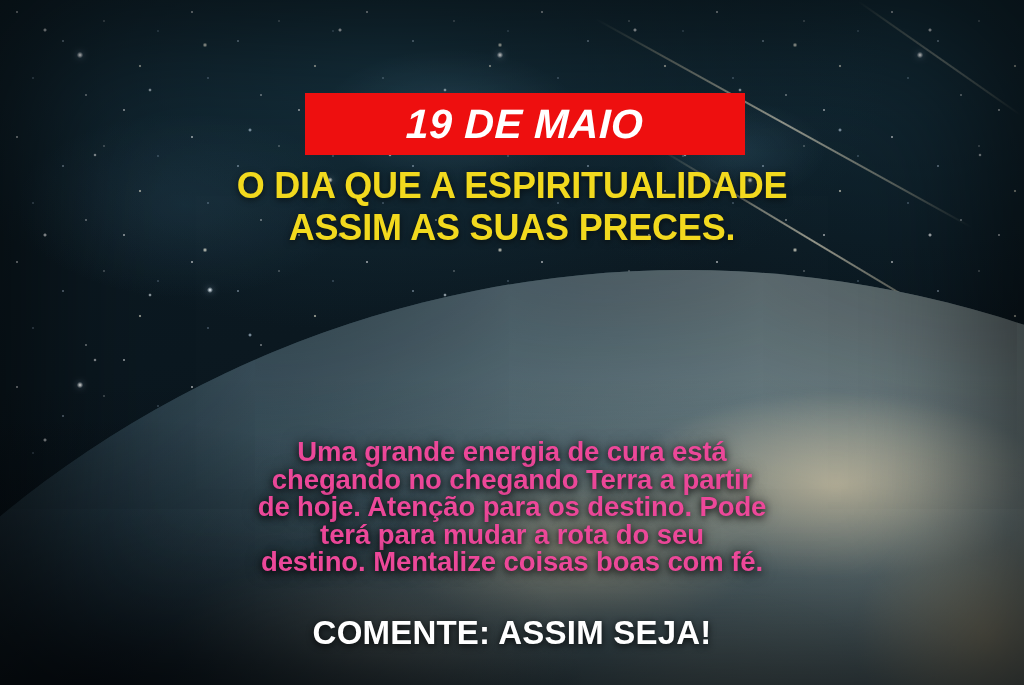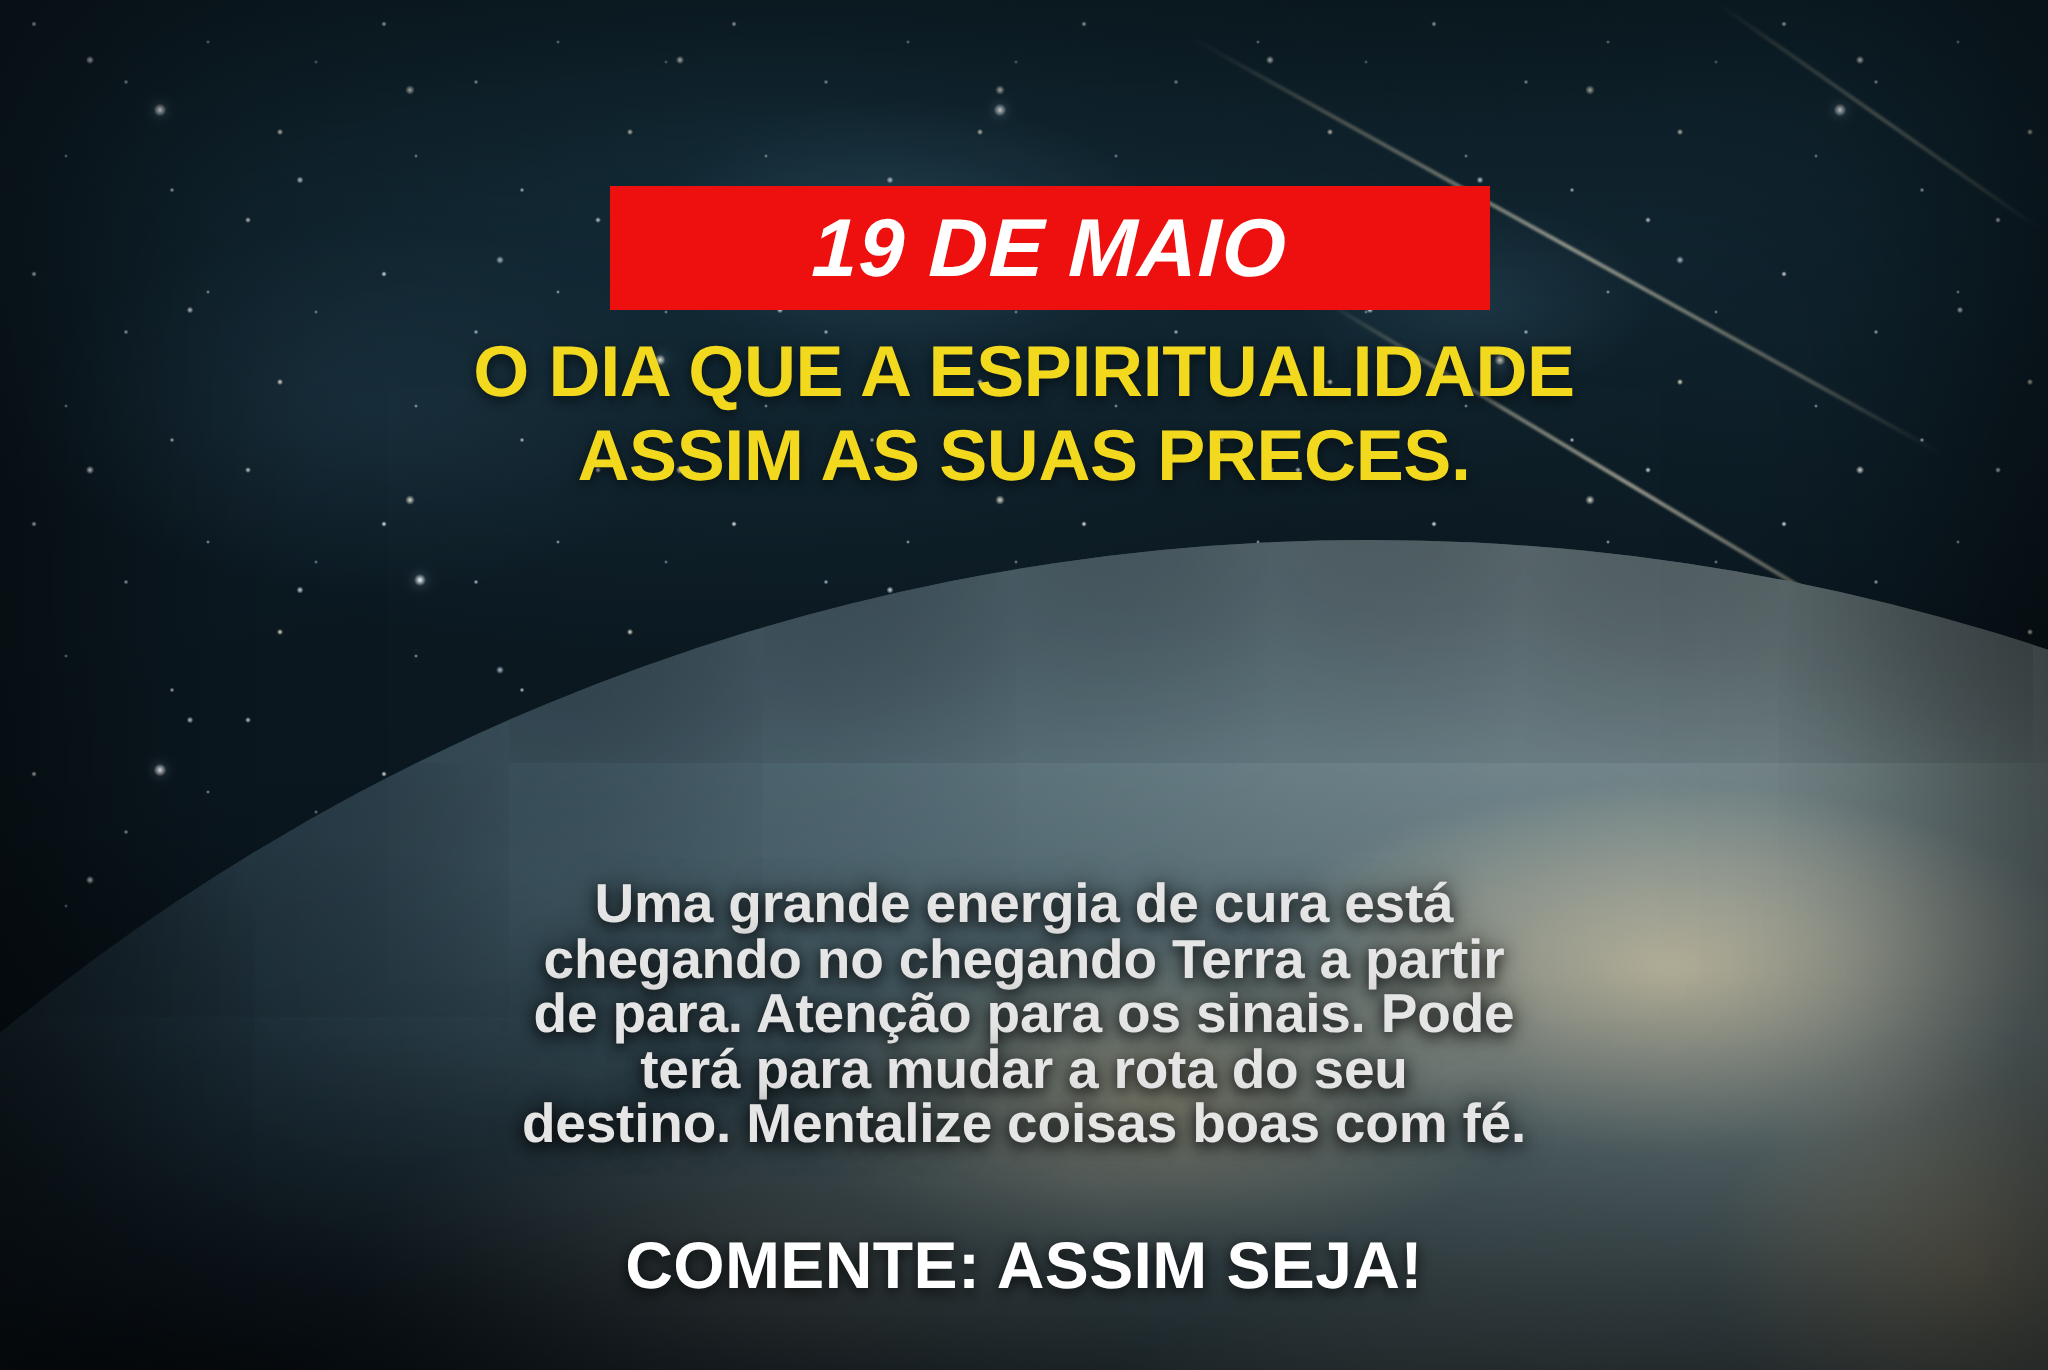--- a/index.html
+++ b/index.html
@@ -250,21 +250,21 @@
     text-shadow: 0 2px 6px rgba(0,0,0,0.55);
     padding: 0 60px;
     text-align: center;
   }
 
   .body-copy {
     position: absolute;
     top: 438px;
     left: 0;
     right: 0;
-    color: #e5e5e5;
+    color: #ec4899;
     font-size: 27.5px;
     font-weight: 700;
     line-height: 1.0;
     letter-spacing: -0.1px;
     text-shadow: 0 2px 7px rgba(0,0,0,0.82), 0 0 16px rgba(0,0,0,0.6);
     padding: 0 48px;
   }
   .body-copy .line { display: block; white-space: nowrap; }
 
   .cta {
@@ -313,21 +313,21 @@
     </div>
 
     <div class="headline">
       <span>O DIA QUE A ESPIRITUALIDADE</span><br>
       <span>ASSIM AS SUAS PRECES.</span>
     </div>
 
     <div class="body-copy">
       <span class="line">Uma grande energia de cura está</span>
       <span class="line">chegando no chegando Terra a partir</span>
-      <span class="line">de para. Atenção para os sinais. Pode</span>
+      <span class="line">de hoje. Atenção para os destino. Pode</span>
       <span class="line">terá para mudar a rota do seu</span>
       <span class="line">destino. Mentalize coisas boas com fé.</span>
     </div>
 
     <div class="cta">COMENTE: ASSIM SEJA!</div>
 
   </div>
 </div>
 
 </body></html>

